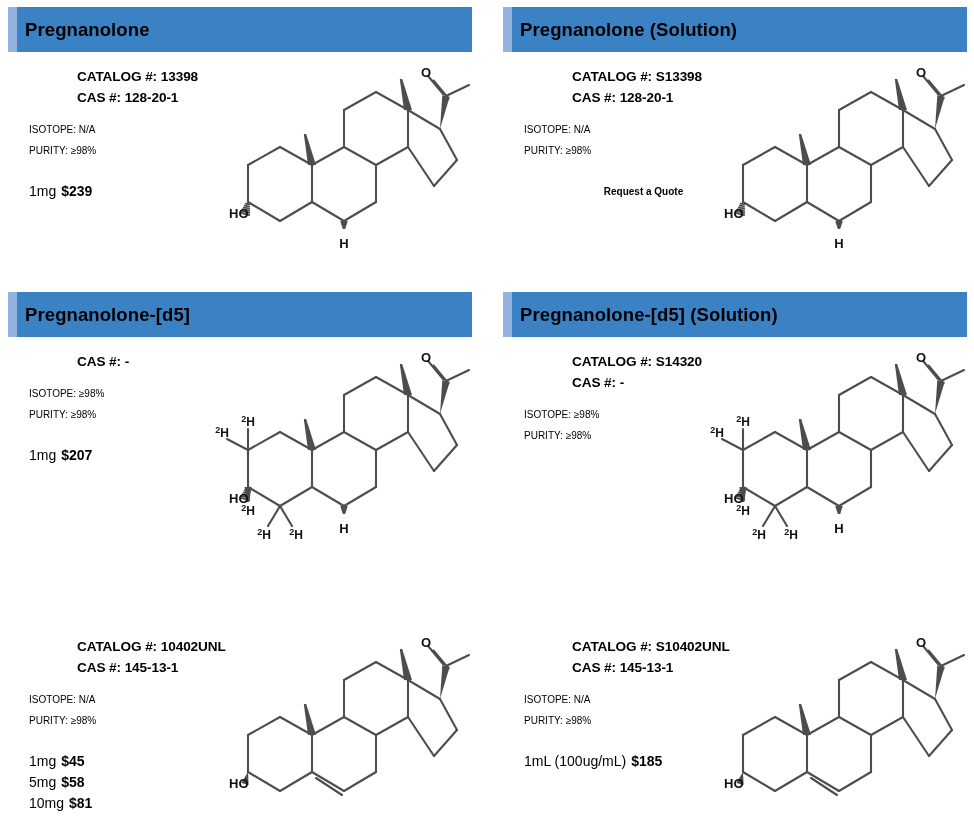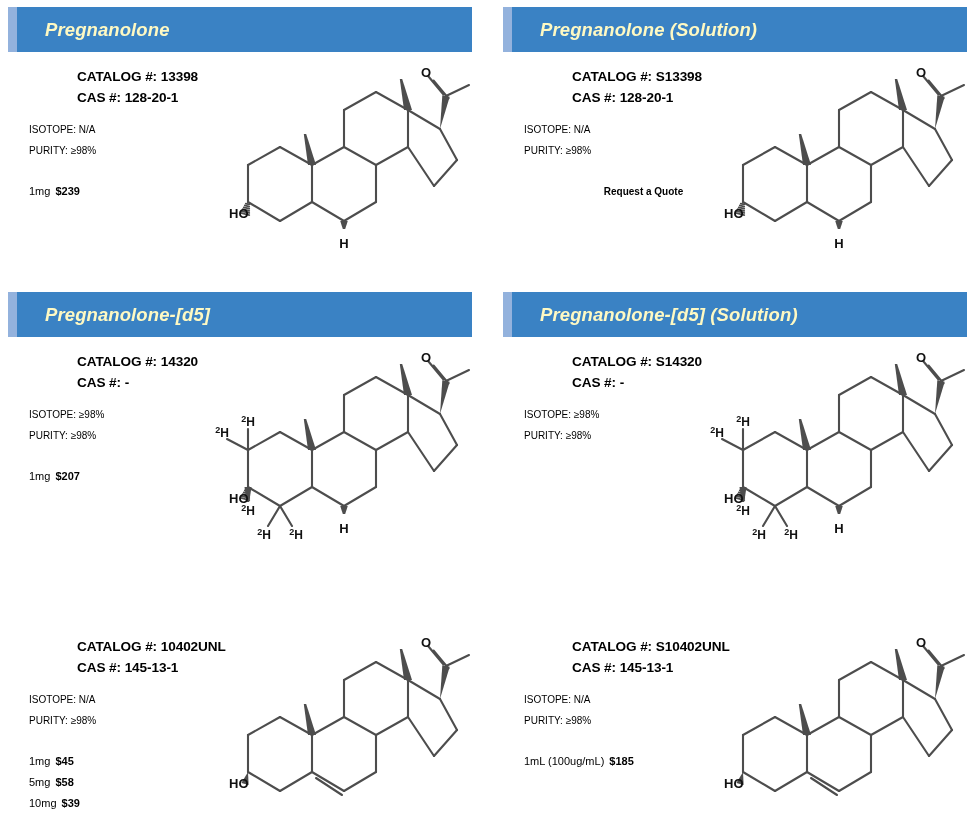--- a/index.html
+++ b/index.html
@@ -47,24 +47,23 @@
   }
   .header-bar {
     flex: 1 1 auto;
     height: 45px;
     background: #3a82c4;
     display: flex;
     align-items: center;
   }
   .header-title {
     font-size: 18.5px;
-    font-style: italic;
     font-weight: bold;
-    color: #fef9c3;
-    padding-left: 28px;
+    color: #000000;
+    padding-left: 8px;
     letter-spacing: 0.1px;
     white-space: nowrap;
   }
 
   .card-body {
     position: absolute;
     top: 52px;
     left: 0px;
     width: 464px;
     height: 218px;
@@ -86,21 +85,21 @@
   .line .lbl { font-weight: bold; }
   .line .val { font-weight: bold; }
   .spacer-sm { height: 11px; }
   .spacer-md { height: 20px; }
 
   .prop { font-size: 10px; line-height: 21px; white-space: nowrap; }
   .prop .pname { font-weight: normal; }
   .prop .pval { font-weight: normal; }
 
   .price-row {
-    font-size: 11px;
+    font-size: 14px;
     line-height: 21px;
     white-space: nowrap;
   }
   .price-row .size { font-weight: normal; }
   .price-row .amt { font-weight: bold; margin-left: 5px; }
 
   .quote {
     font-size: 10px;
     font-weight: bold;
     line-height: 21px;
@@ -254,21 +253,20 @@
     </div>
     <div class="card row2 col1">
       <div class="card-header">
         <div class="header-accent"></div>
         <div class="header-bar">
           <span class="header-title">Pregnanolone-[d5]</span>
         </div>
       </div>
       <div class="card-body">
         <div class="info">
-          <div class="line bold"><span class="lbl">CATALOG #:</span> <span class="val">14320</span></div>
           <div class="line bold"><span class="lbl">CAS #:</span> <span class="val">-</span></div>
           <div class="spacer-sm"></div>
           <div class="prop"><span class="pname">ISOTOPE:</span> <span class="pval">≥98%</span></div>
           <div class="prop"><span class="pname">PURITY:</span> <span class="pval">≥98%</span></div>
           <div class="spacer-md"></div>
           <div class="price-row"><span class="size">1mg</span><span class="amt">$207</span></div>
         </div>
         <div class="mol">
           <svg width="259" height="218" viewBox="0 0 259 218">
             <g fill="none" stroke="#4d4d4d" stroke-width="2.1" stroke-linecap="round" stroke-linejoin="round">
@@ -405,21 +403,21 @@
       <div class="card-body">
         <div class="info">
           <div class="line bold"><span class="lbl">CATALOG #:</span> <span class="val">10402UNL</span></div>
           <div class="line bold"><span class="lbl">CAS #:</span> <span class="val">145-13-1</span></div>
           <div class="spacer-sm"></div>
           <div class="prop"><span class="pname">ISOTOPE:</span> <span class="pval">N/A</span></div>
           <div class="prop"><span class="pname">PURITY:</span> <span class="pval">≥98%</span></div>
           <div class="spacer-md"></div>
           <div class="price-row"><span class="size">1mg</span><span class="amt">$45</span></div>
           <div class="price-row"><span class="size">5mg</span><span class="amt">$58</span></div>
-          <div class="price-row"><span class="size">10mg</span><span class="amt">$39</span></div>
+          <div class="price-row"><span class="size">10mg</span><span class="amt">$81</span></div>
         </div>
         <div class="mol">
           <svg width="259" height="218" viewBox="0 0 259 218">
             <g fill="none" stroke="#4d4d4d" stroke-width="2.1" stroke-linecap="round" stroke-linejoin="round">
               <line x1="35" y1="150" x2="35" y2="113"></line>
               <line x1="35" y1="113" x2="67" y2="95"></line>
               <line x1="67" y1="95" x2="99" y2="113"></line>
               <line x1="99" y1="113" x2="99" y2="150"></line>
               <line x1="99" y1="150" x2="67" y2="169"></line>
               <line x1="67" y1="169" x2="35" y2="150"></line>

